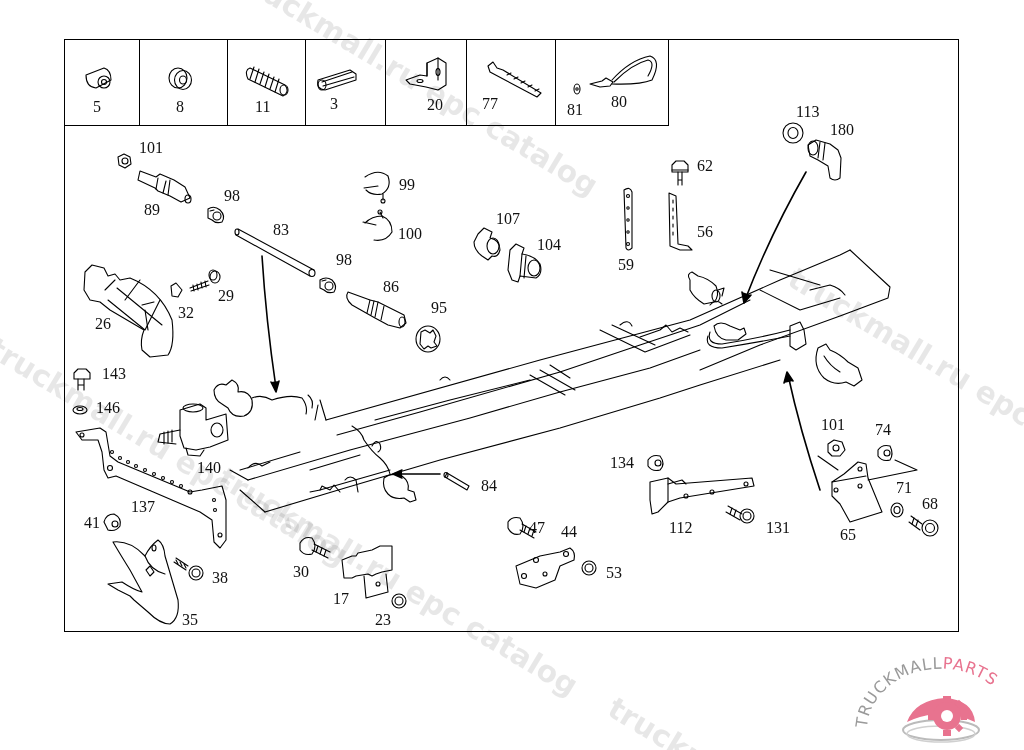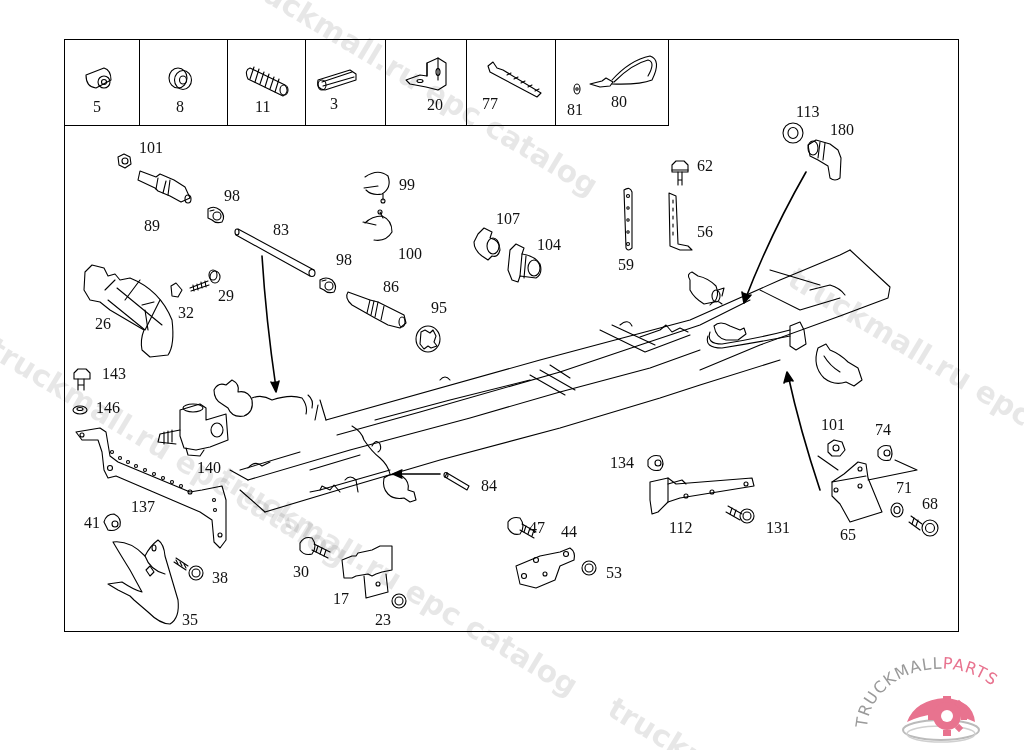--- a/index.html
+++ b/index.html
@@ -374,25 +374,25 @@
     </g>
     <g>
       <path d="M911 516 L922 524 M909 522 L920 530"></path>
       <path d="M914 518 L912 524 M918 520 L916 526"></path>
       <circle cx="930" cy="528" r="8"></circle>
       <circle cx="930" cy="528" r="4.5"></circle>
     </g>
   </svg>
 
   <span class="callout" style="left:139px;top:140px;">101</span>
-  <span class="callout" style="left:144px;top:202px;margin-top:16px;">89</span>
+  <span class="callout" style="left:144px;top:202px;">89</span>
   <span class="callout" style="left:224px;top:188px;">98</span>
   <span class="callout" style="left:273px;top:222px;">83</span>
   <span class="callout" style="left:399px;top:177px;">99</span>
-  <span class="callout" style="left:398px;top:226px;margin-top:20px;">100</span>
+  <span class="callout" style="left:398px;top:226px;">100</span>
   <span class="callout" style="left:336px;top:252px;">98</span>
   <span class="callout" style="left:383px;top:279px;">86</span>
   <span class="callout" style="left:431px;top:300px;">95</span>
   <span class="callout" style="left:218px;top:288px;">29</span>
   <span class="callout" style="left:178px;top:305px;">32</span>
   <span class="callout" style="left:95px;top:316px;">26</span>
   <span class="callout" style="left:496px;top:211px;">107</span>
   <span class="callout" style="left:537px;top:237px;">104</span>
   <span class="callout" style="left:618px;top:257px;">59</span>
   <span class="callout" style="left:697px;top:158px;">62</span>

